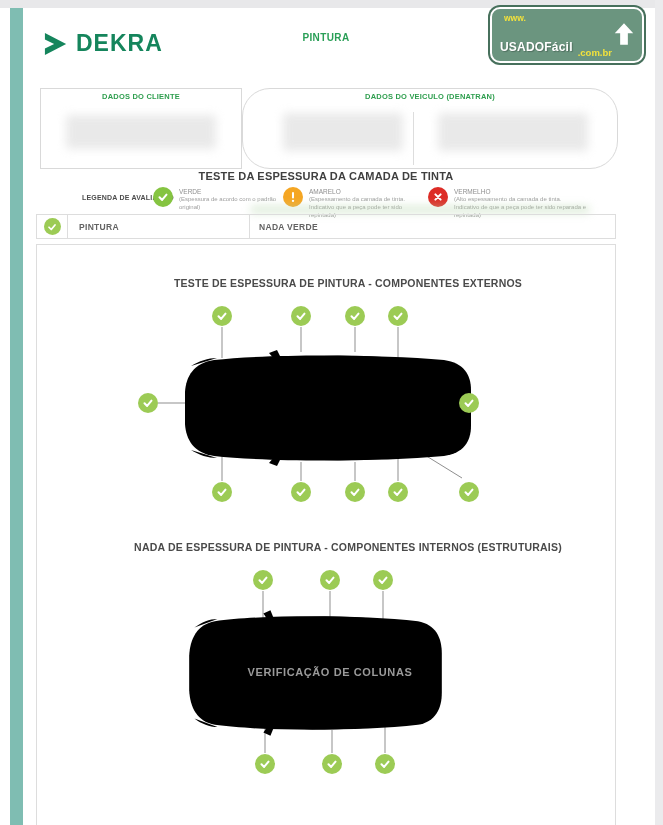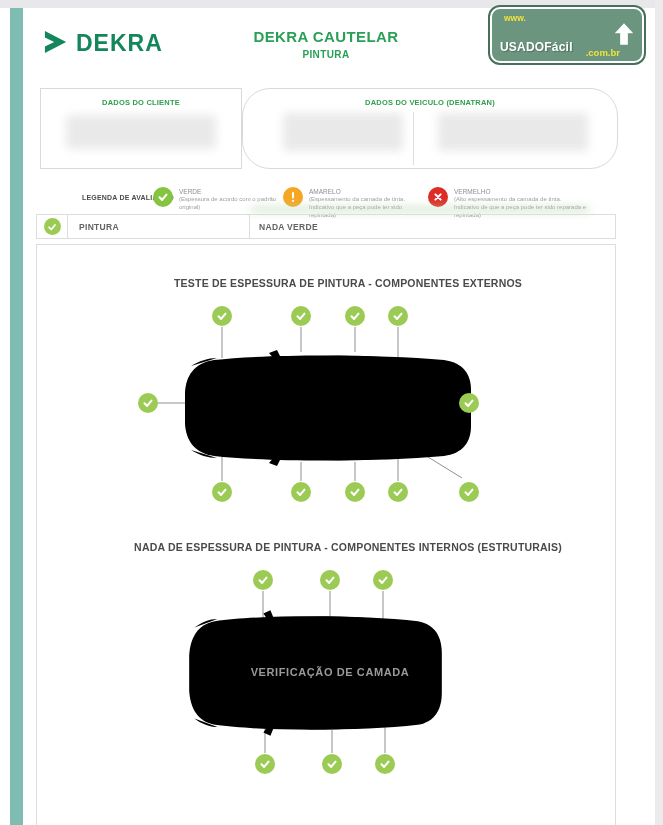--- a/index.html
+++ b/index.html
@@ -6,39 +6,39 @@
   .page{position:relative;width:663px;height:825px;background:#fff;overflow:hidden;
         font-family:"Liberation Sans",sans-serif;}
   .abs{position:absolute;}
 
   
   .top-strip{left:0;top:0;width:663px;height:8px;background:#e8e8ea;}
   .right-strip{right:0;top:0;width:8px;height:825px;background:#ebebed;}
   .teal-strip{left:10px;top:8px;width:13px;height:817px;background:var(--teal);}
 
   
-  .logo{left:44px;top:30px;display:flex;align-items:flex-start;gap:8px;}
+  .logo{left:44px;top:30px;display:flex;align-items:center;gap:8px;}
   .logo-text{font-size:23px;font-weight:bold;color:var(--brand-green);letter-spacing:1px;}
   .title-wrap{left:36px;top:28px;width:580px;text-align:center;}
   .doc-title{font-size:15px;font-weight:bold;color:var(--title-green);letter-spacing:.4px;}
   .doc-subtitle{margin-top:4px;font-size:10px;font-weight:bold;color:var(--title-green);letter-spacing:.4px;}
 
   .badge{left:490px;top:7px;width:150px;height:52px;background:var(--badge-bg);
          border:2px solid #fff;border-radius:10px;box-shadow:0 0 0 2px #47705c;}
   .badge-www{position:absolute;left:12px;top:4px;font-size:8.5px;font-weight:bold;color:var(--badge-yellow);}
   .badge-name{position:absolute;left:8px;top:31px;font-size:12px;font-weight:bold;color:#fff;
               text-shadow:1px 1px 1px rgba(0,0,0,.25);letter-spacing:.2px;}
   .badge-arrow{position:absolute;right:8px;top:12px;width:20px;height:26px;}
-  .badge-com{position:absolute;right:22px;bottom:3px;font-size:9.5px;font-weight:bold;color:var(--badge-yellow);}
+  .badge-com{position:absolute;right:30px;bottom:3px;font-size:9.5px;font-weight:bold;color:var(--badge-yellow);}
 
   
   .dbox{border:1px solid #d9d9d9;background:#fff;}
   .client-box{left:40px;top:88px;width:200px;height:79px;}
   .vehicle-box{left:242px;top:88px;width:374px;height:79px;border-radius:28px;}
-  .dbox-title{margin-top:9px;text-align:center;font-size:7.5px;font-weight:bold;
+  .dbox-title{margin-top:3px;text-align:center;font-size:7.5px;font-weight:bold;
               color:var(--label-green);letter-spacing:.2px;}
   .vdivider{left:413px;top:112px;width:1px;height:53px;background:#ddd;}
   .blur{position:absolute;background:#c9c9c9;filter:blur(5px);opacity:.4;border-radius:4px;}
   .blur-green{background:#b9d8b0;filter:blur(4px);opacity:.5;}
 
   .main-head{left:36px;top:170px;width:580px;text-align:center;font-size:11px;
              font-weight:bold;color:#3f3f3f;letter-spacing:.2px;}
 
   
   .legend-label{left:82px;top:194px;font-size:7px;font-weight:bold;color:#4c4c4c;letter-spacing:.2px;}
@@ -108,21 +108,20 @@
   </defs>
 </svg>
 
 <div class="page">
 
   <div class="abs top-strip"></div>
   <div class="abs right-strip"></div>
   <div class="abs teal-strip"></div>
 
   <div class="abs title-wrap">
-    <div class="doc-title">DEKRA CAUTELAR</div>
     <div class="doc-subtitle">PINTURA</div>
   </div>
 
   <div class="abs logo">
     <svg width="24" height="24" viewBox="0 0 26 26">
       <path d="M1,1 L24,13 L1,25 L1,18 L11,13 L1,8 Z" fill="var(--brand-green)"></path>
     </svg>
     <span class="logo-text">DEKRA</span>
   </div>
 
@@ -139,20 +138,21 @@
     <div class="dbox-title">DADOS DO CLIENTE</div>
     <div class="blur" style="left:25px;top:26px;width:150px;height:34px;"></div>
   </div>
   <div class="abs dbox vehicle-box">
     <div class="dbox-title">DADOS DO VEICULO (DENATRAN)</div>
     <div class="blur" style="left:40px;top:24px;width:120px;height:38px;"></div>
     <div class="blur" style="left:195px;top:24px;width:150px;height:38px;"></div>
   </div>
   <div class="abs vdivider"></div>
 
+  <div class="abs main-head">TESTE DA ESPESSURA DA CAMADA DE TINTA</div>
 
   <div class="abs legend-label">LEGENDA DE AVALIAÇÃO</div>
 
   <div class="abs legend-item" style="left:153px;top:187px;width:128px;">
     <span class="licon green">
       <svg viewBox="0 0 24 24">
           <use href="#check-glyph"></use>
         </svg>
     </span>
     <span class="ltext">
@@ -290,21 +290,21 @@
     <line x1="233" y1="26" x2="233" y2="63"></line>
     <line x1="115" y1="163" x2="115" y2="188"></line>
     <line x1="182" y1="165" x2="182" y2="188"></line>
     <line x1="235" y1="161" x2="235" y2="188"></line>
   </svg>
 
   <svg class="abs car-svg" style="left:183px;top:606px;" width="265" height="134" viewBox="0 0 300 124" preserveAspectRatio="none">
     <use href="#car-top"></use>
   </svg>
 
-  <div class="abs car-label">VERIFICAÇÃO DE CAMADA</div>
+  <div class="abs car-label">VERIFICAÇÃO DE COLUNAS</div>
 
   <div class="check" style="left:253px;top:570px;">
       <svg viewBox="0 0 24 24">
         <use href="#check-glyph"></use>
       </svg>
     </div>
   <div class="check" style="left:320px;top:570px;">
       <svg viewBox="0 0 24 24">
         <use href="#check-glyph"></use>
       </svg>

